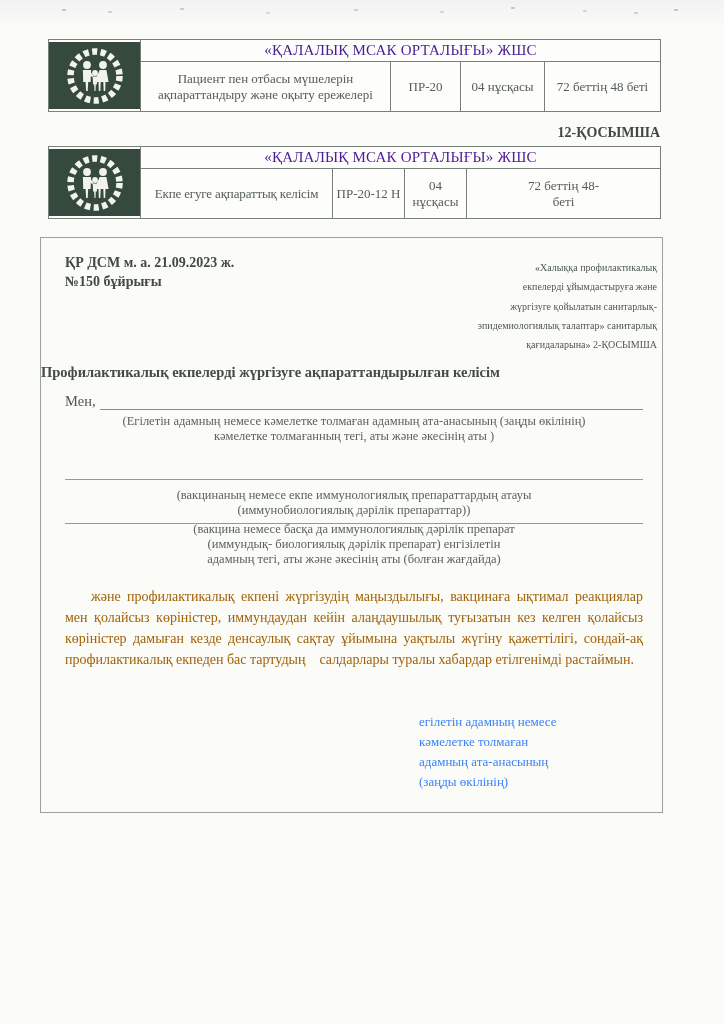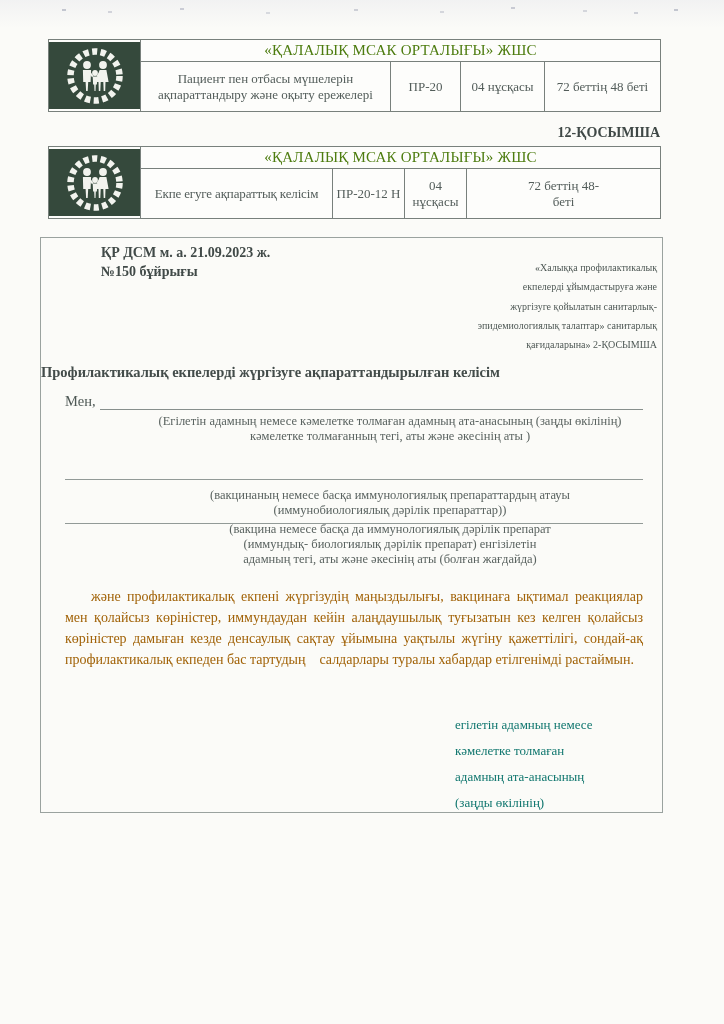--- a/index.html
+++ b/index.html
@@ -14,30 +14,30 @@
   .speck{position:absolute;top:9px;left:62px;width:4px;height:2px;background:rgba(80,88,122,.30);
     box-shadow:46px 2px rgba(80,88,122,.22), 118px -1px rgba(80,88,122,.26), 204px 3px rgba(80,88,122,.18),
                292px 0 rgba(80,88,122,.24), 378px 2px rgba(80,88,122,.2), 449px -2px rgba(80,88,122,.27),
                521px 1px rgba(80,88,122,.2), 572px 3px rgba(80,88,122,.24), 612px 0 rgba(80,88,122,.3);}
   
   .doc-table{border-collapse:collapse;table-layout:fixed;position:absolute;left:48px;width:612px;background:#fdfdfb;}
   #table1{top:39px;}
   #table2{top:146px;}
   .doc-table td{border:1px solid #78807c;text-align:center;vertical-align:middle;
     padding:1px 3px;font-size:13px;color:#535d5a;line-height:15.5px;}
-  .doc-table td.org-cell{font-size:15px;height:19px;letter-spacing:.2px;color:#4d7c0f;}
+  .doc-table td.org-cell{font-size:15px;height:19px;letter-spacing:.2px;color:#4c1d95;}
   .doc-table tr.data-row td{height:47px;}
   td.logo-cell{padding:0;}
   .logo-box{width:100%;height:67px;background:#35493c;display:flex;align-items:center;justify-content:center;}
-  .pre{white-space:pre-line;margin-left:36px;}
+  .pre{white-space:pre-line;}
   
   .appendix{position:absolute;top:125px;right:64px;font-weight:bold;font-size:14px;color:#3f4846;}
   
   .main-box{position:absolute;left:40px;top:237px;width:621px;height:574px;border:1px solid #9aa29f;}
-  .order-ref{position:absolute;top:5px;left:24px;font-weight:bold;font-size:14px;line-height:19px;color:#414a48;}
+  .order-ref{position:absolute;top:15px;left:24px;font-weight:bold;font-size:14px;line-height:19px;color:#414a48;}
   .rules-ref{position:absolute;top:20px;right:5px;width:330px;text-align:right;font-size:10px;line-height:19.3px;}
   .form-title{position:absolute;top:126px;left:0;width:100%;text-align:left;font-weight:bold;
     font-size:14.5px;color:#434c4a;}
   .me-line{position:absolute;top:155px;left:24px;width:578px;display:flex;align-items:flex-end;font-size:14.5px;}
   .blank{border-bottom:1px solid #878f8c;height:15px;}
   .me-line .blank{flex:1;margin-left:4px;}
   .caption{position:absolute;left:24px;width:578px;text-align:center;font-size:12.5px;line-height:14.8px;color:#5a6360;}
   #cap1{top:176px;}
   .consent-intro{position:absolute;top:215px;left:24px;font-size:14px;}
   .rule{position:absolute;left:24px;width:578px;border-top:1px solid #929a97;height:0;}
@@ -46,21 +46,21 @@
   #cap2{top:250px;}
   #cap3{top:284px;}
   .body-par{position:absolute;top:348px;left:24px;width:578px;font-size:14px;line-height:21px;
     text-align:justify;text-indent:26px;color:#a16207;}
   .date-line{position:absolute;top:453px;left:24px;display:flex;align-items:flex-end;
     font-weight:bold;font-size:14px;color:#414a48;white-space:pre;}
   .b1{width:36px;}
   .b2{width:100px;margin:0 4px 0 2px;}
   .b3{width:26px;}
   .b4{width:112px;margin-left:4px;}
-  .signer{position:absolute;top:474px;left:378px;font-size:13px;line-height:26px;color:#0f766e;}
+  .signer{position:absolute;top:474px;left:378px;font-size:13px;line-height:20px;color:#3b82f6;}
   .nowrap{white-space:nowrap;letter-spacing:-0.15px;margin-top:20px;}
 </style>
 </head>
 <body>
 
 <div class="top-band"></div>
 <div class="speck"></div>
 
 <table class="doc-table" id="table1">
   <colgroup>
@@ -158,21 +158,21 @@
 
   <div class="me-line">
     <span>Мен,</span>
     <span class="blank"></span>
   </div>
   <div class="caption pre" id="cap1">(Егілетін адамның немесе кәмелетке толмаған адамның ата-анасының (заңды өкілінің)
 кәмелетке толмағанның тегі, аты және әкесінің аты )</div>
 
 
   <div class="rule" id="rule1"></div>
-  <div class="caption pre" id="cap2">(вакцинаның немесе басқа иммунологиялық препараттардың атауы
+  <div class="caption pre" id="cap2">(вакцинаның немесе екпе иммунологиялық препараттардың атауы
 (иммунобиологиялық дәрілік препараттар))</div>
 
   <div class="rule" id="rule2"></div>
   <div class="caption pre" id="cap3">(вакцина немесе басқа да иммунологиялық дәрілік препарат
 (иммундық- биологиялық дәрілік препарат) енгізілетін
 адамның тегі, аты және әкесінің аты (болған жағдайда)</div>
 
   <div class="body-par">және профилактикалық екпені жүргізудің маңыздылығы, вакцинаға ықтимал реакциялар мен қолайсыз көріністер, иммундаудан кейін алаңдаушылық туғызатын кез келген қолайсыз көріністер дамыған кезде денсаулық сақтау ұйымына уақтылы жүгіну қажеттілігі, сондай-ақ профилактикалық екпеден бас тартудың &nbsp;&nbsp;&nbsp;салдарлары туралы хабардар етілгенімді растаймын.</div>
 
 

